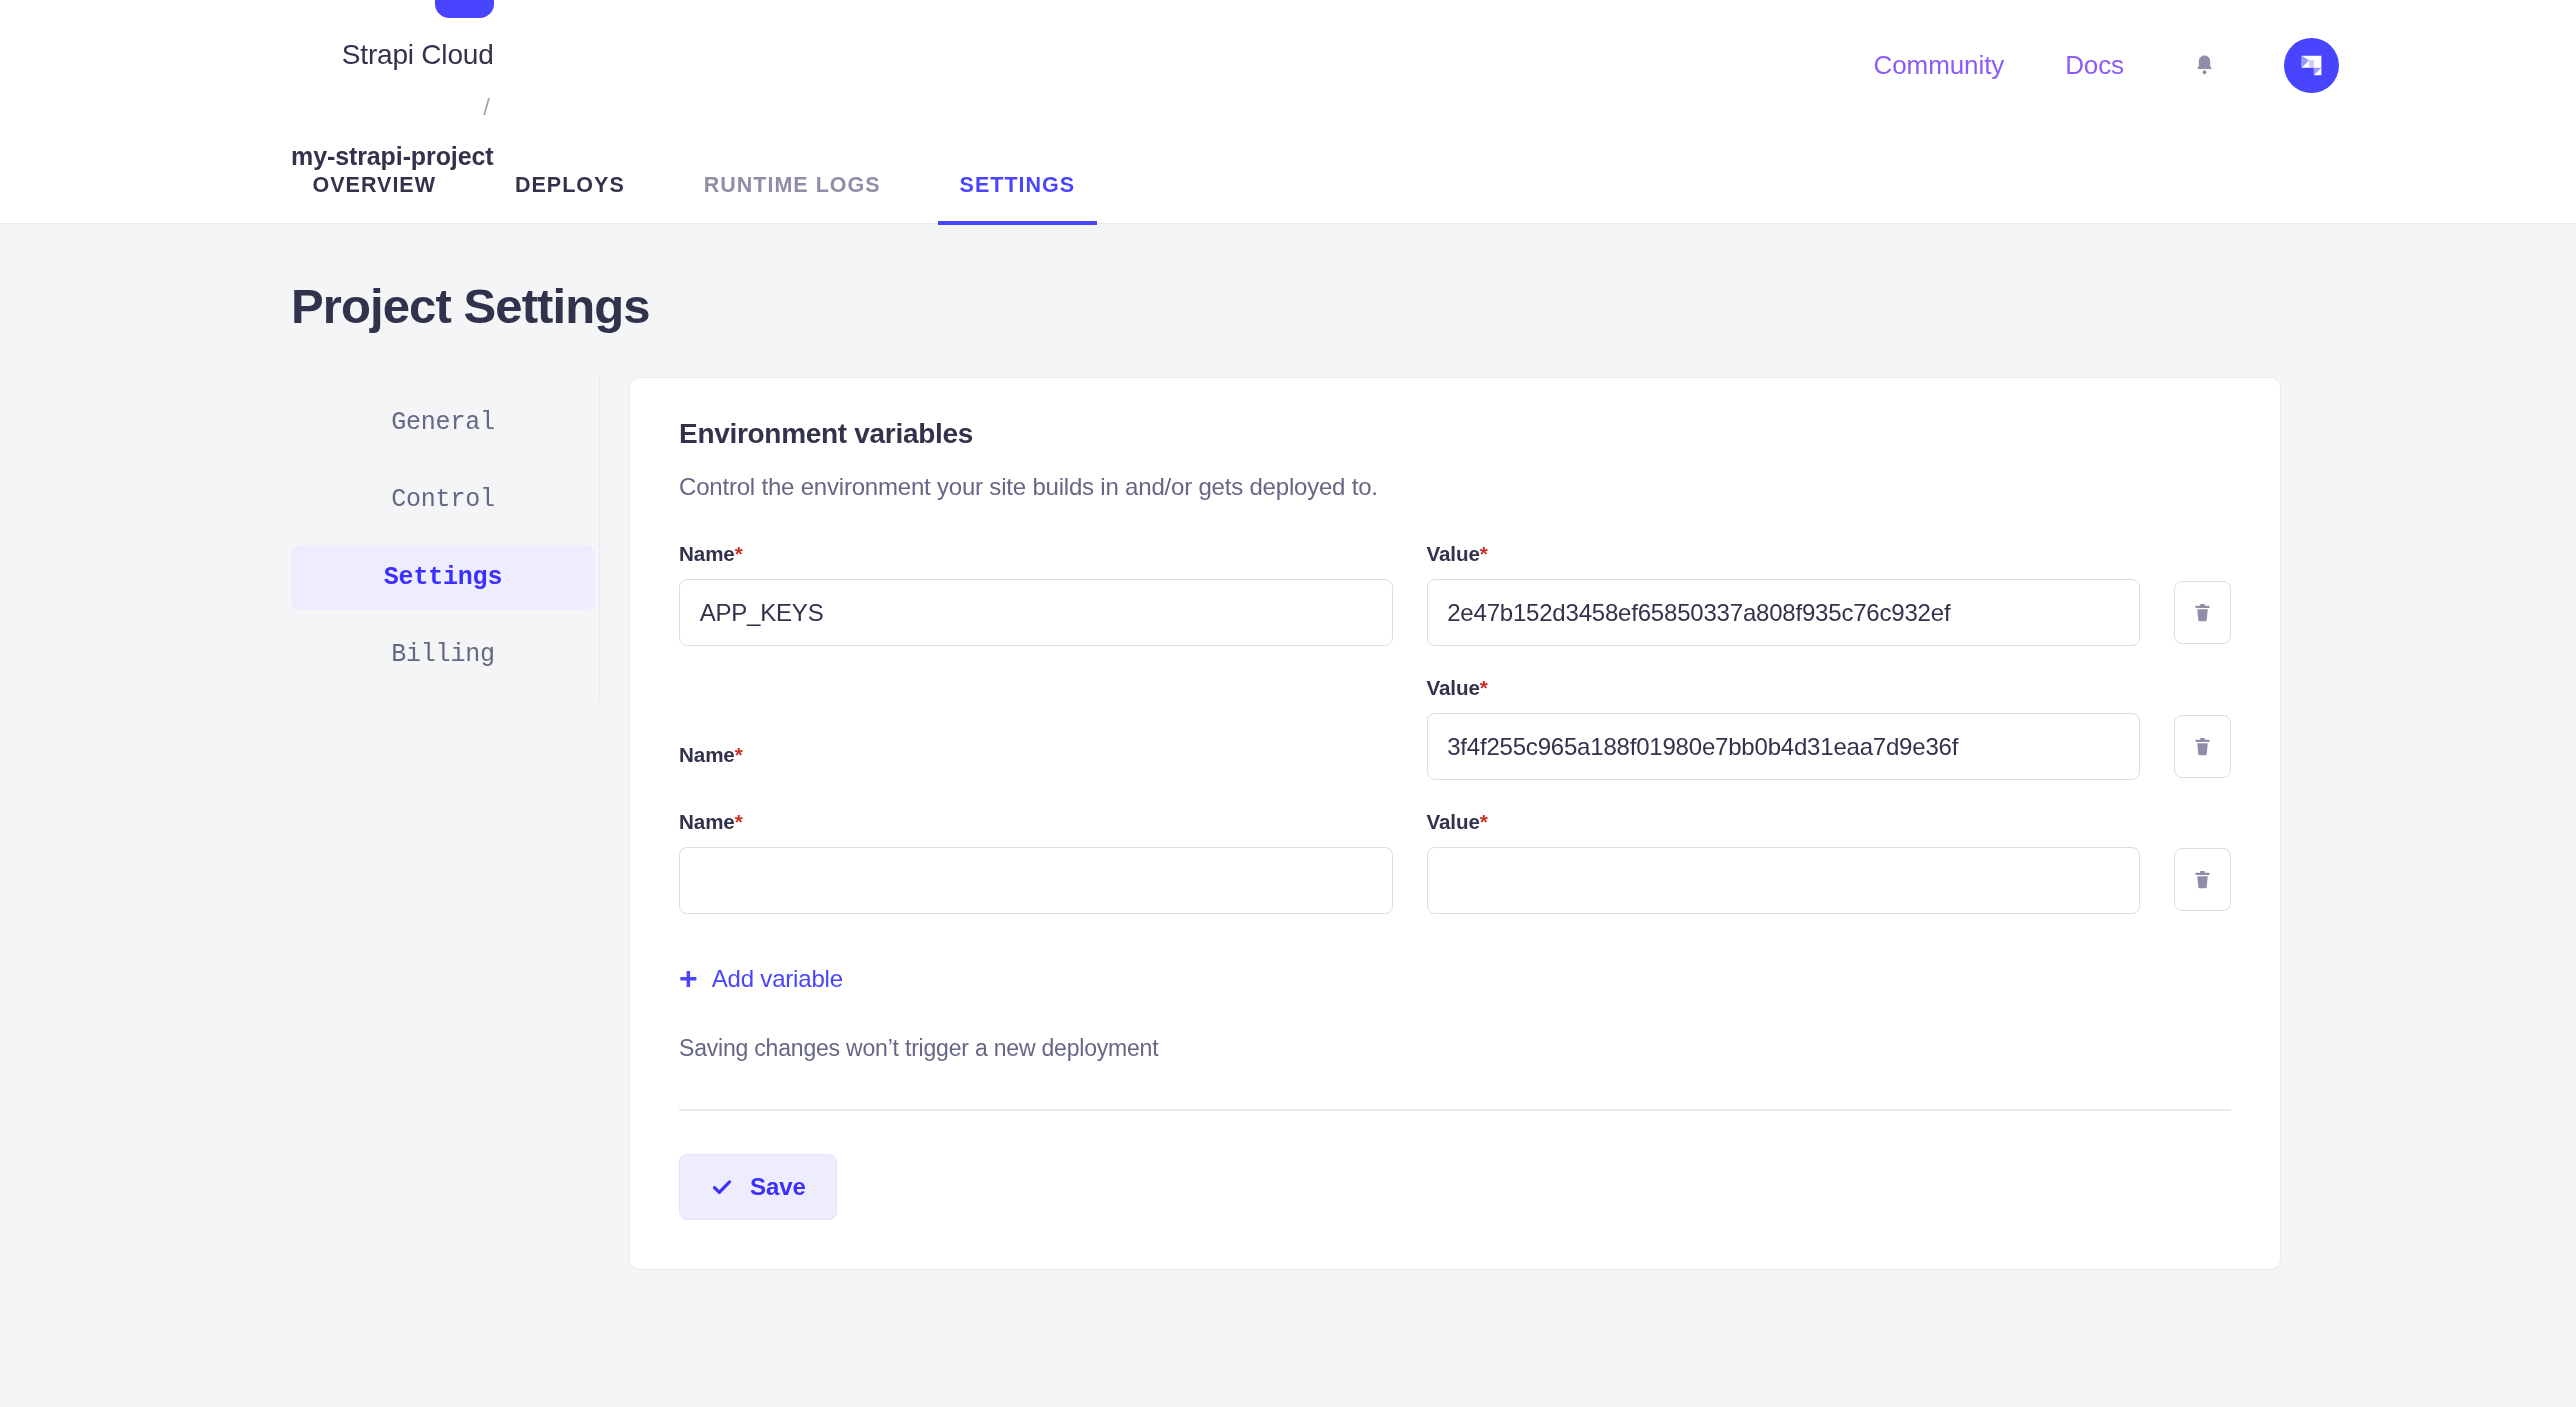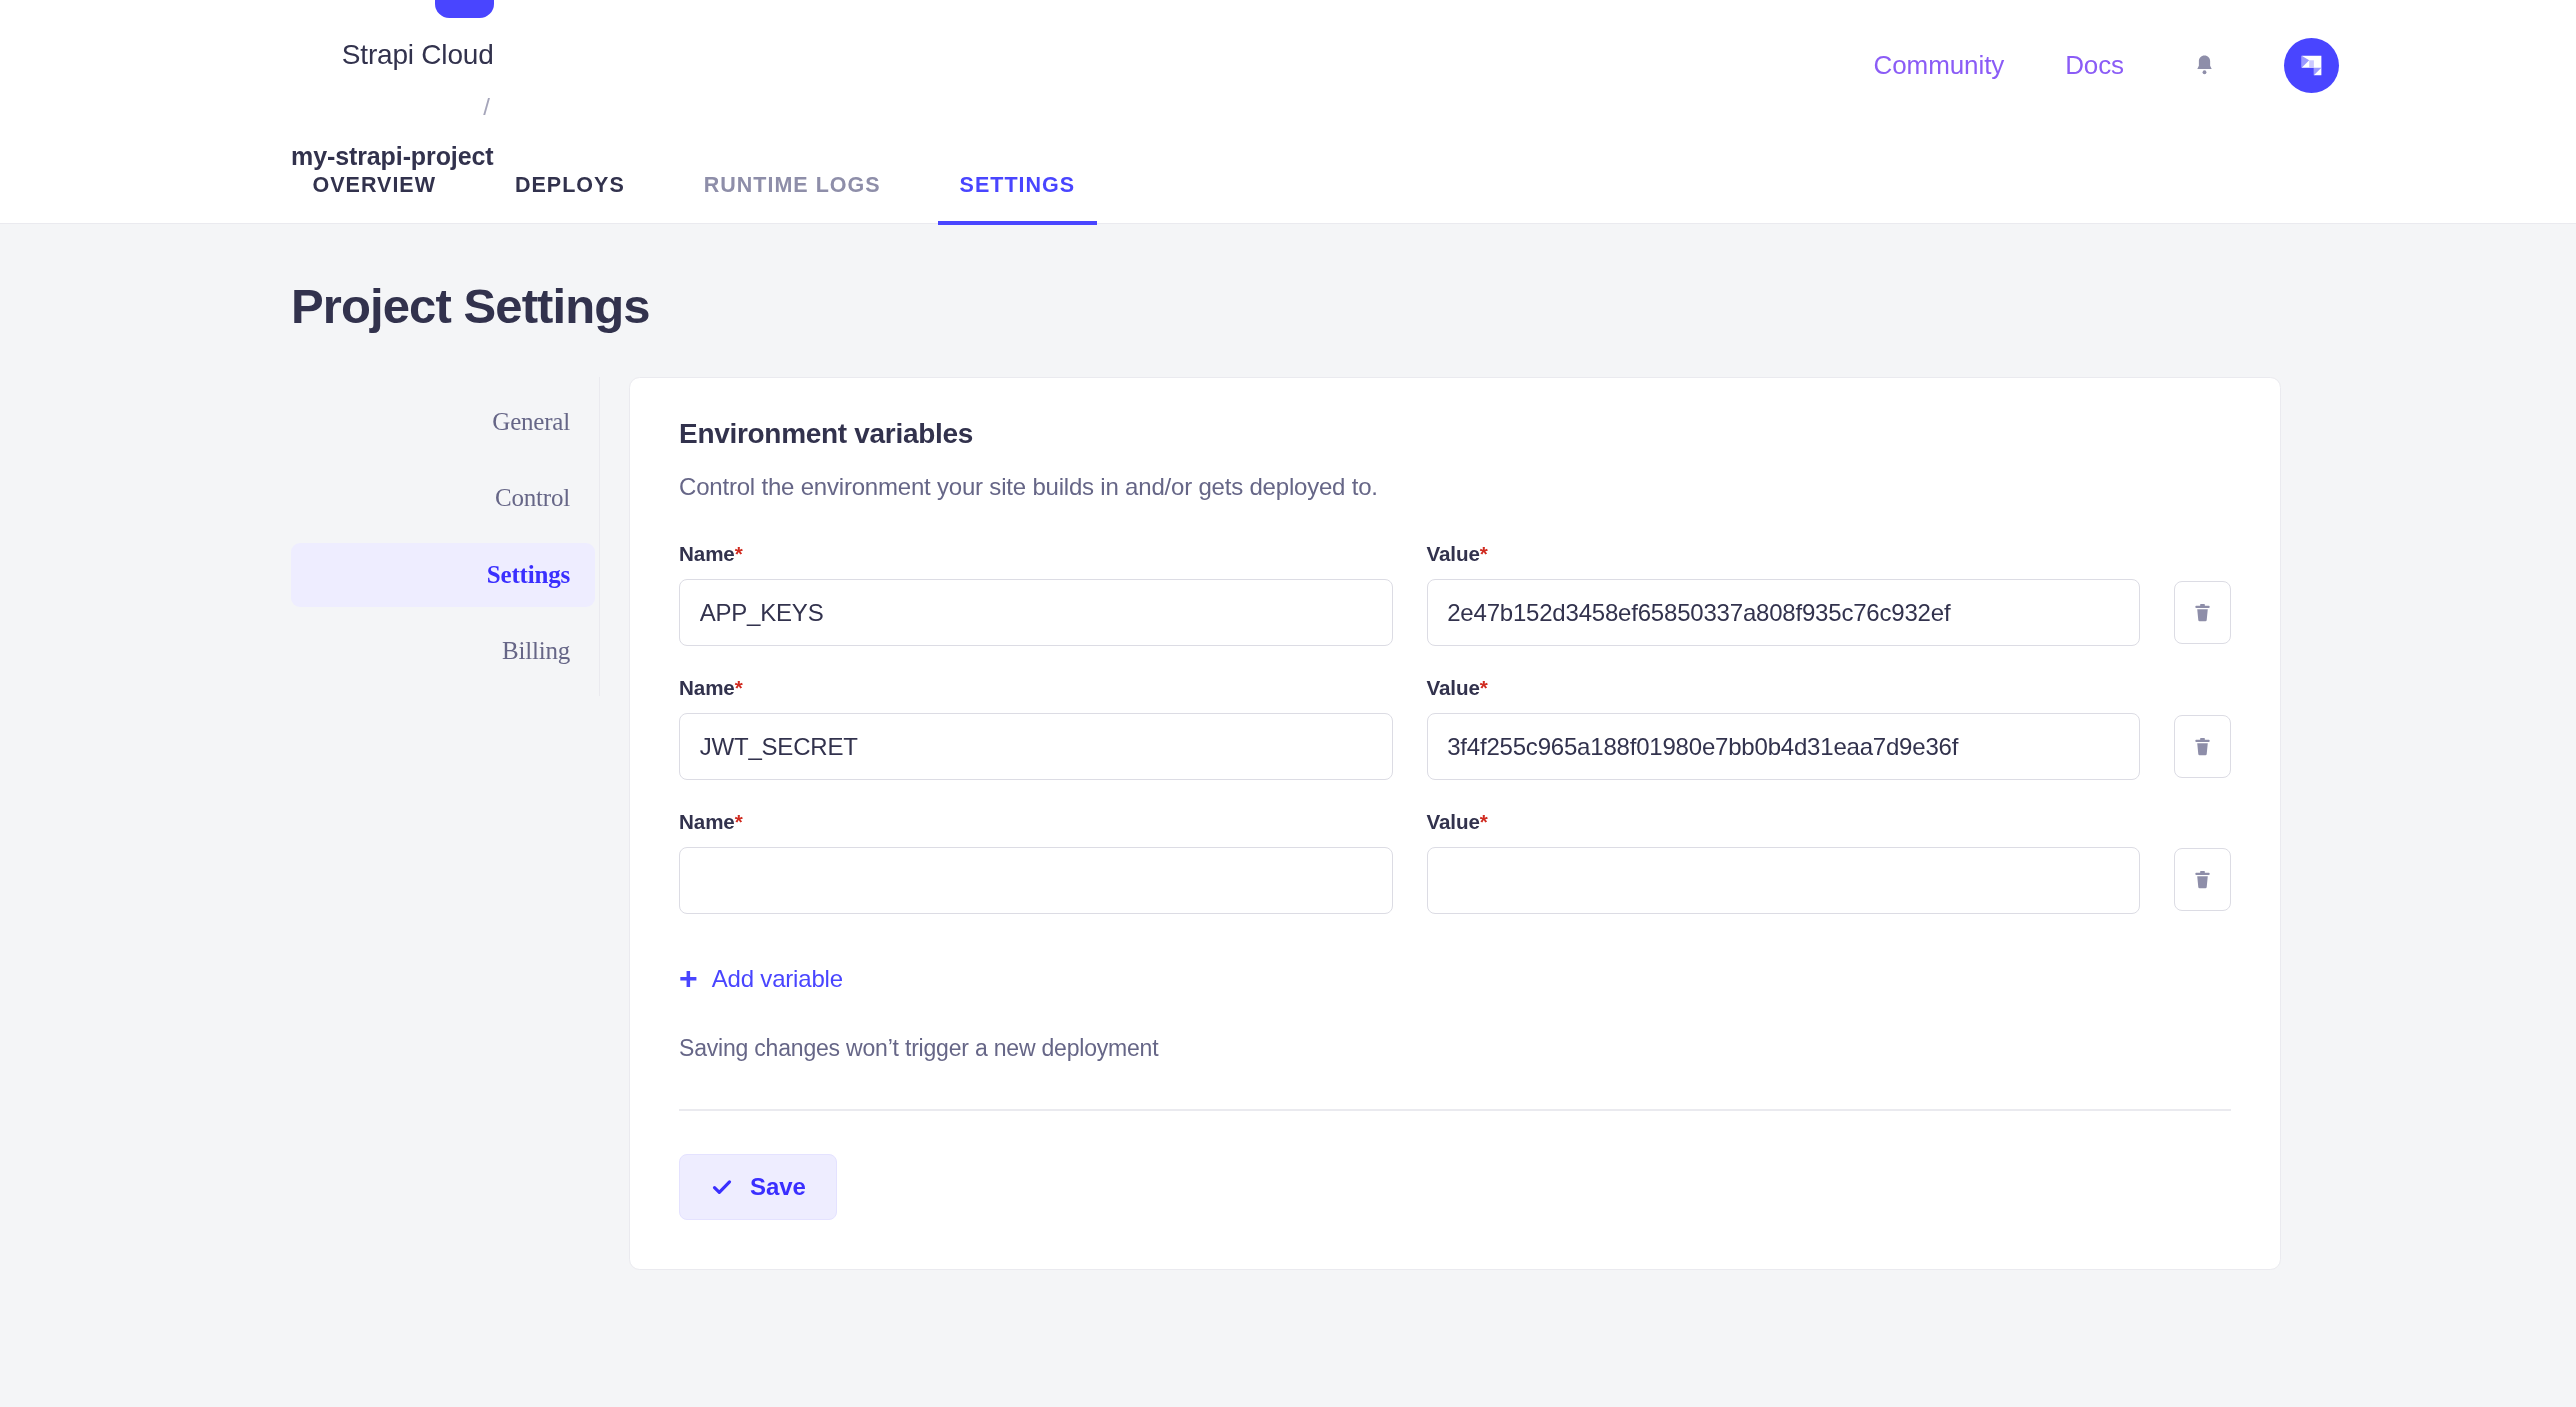--- a/index.html
+++ b/index.html
@@ -128,30 +128,30 @@
   .sidebar {
     width: 309px;
     flex: none;
     padding-top: 12.5px;
     border-right: 1.8px solid #eaeaef;
     min-height: 268px;
   }
   .side-item {
     display: block;
     width: 304px;
-    text-align: right;
+    text-align: center;
     font-size: 25px;
     color: #666687;
     padding: 18px 25px;
     margin-bottom: 12.5px;
     border: none;
     border-radius: 9px;
     background: transparent;
     cursor: pointer;
-    font-family: Liberation Serif, serif;
+    font-family: Liberation Mono, monospace;
     letter-spacing: -0.2px;
   }
   .side-item.active {
     background: #eeedff;
     color: #3a2fff;
     font-weight: bold;
   }
 
   
   .card {
@@ -349,21 +349,20 @@
           </svg>
         </button>
       </div>
 
       
       <div class="var-row">
         <div class="field-col">
           <div class="field-label">
             <span>Name</span><span class="req">*</span>
           </div>
-          <input class="field-input" type="text" value="JWT_SECRET" style="">
         </div>
         <div class="field-col">
           <div class="field-label">
             <span>Value</span><span class="req">*</span>
           </div>
           <input class="field-input" type="text" value="3f4f255c965a188f01980e7bb0b4d31eaa7d9e36f" style="">
         </div>
         <button class="del-btn">
           <svg width="23" height="23" viewBox="0 0 24 24">
             <rect x="4.5" y="5" width="15" height="2.3" rx="1" fill="#8e8ea9"></rect>

